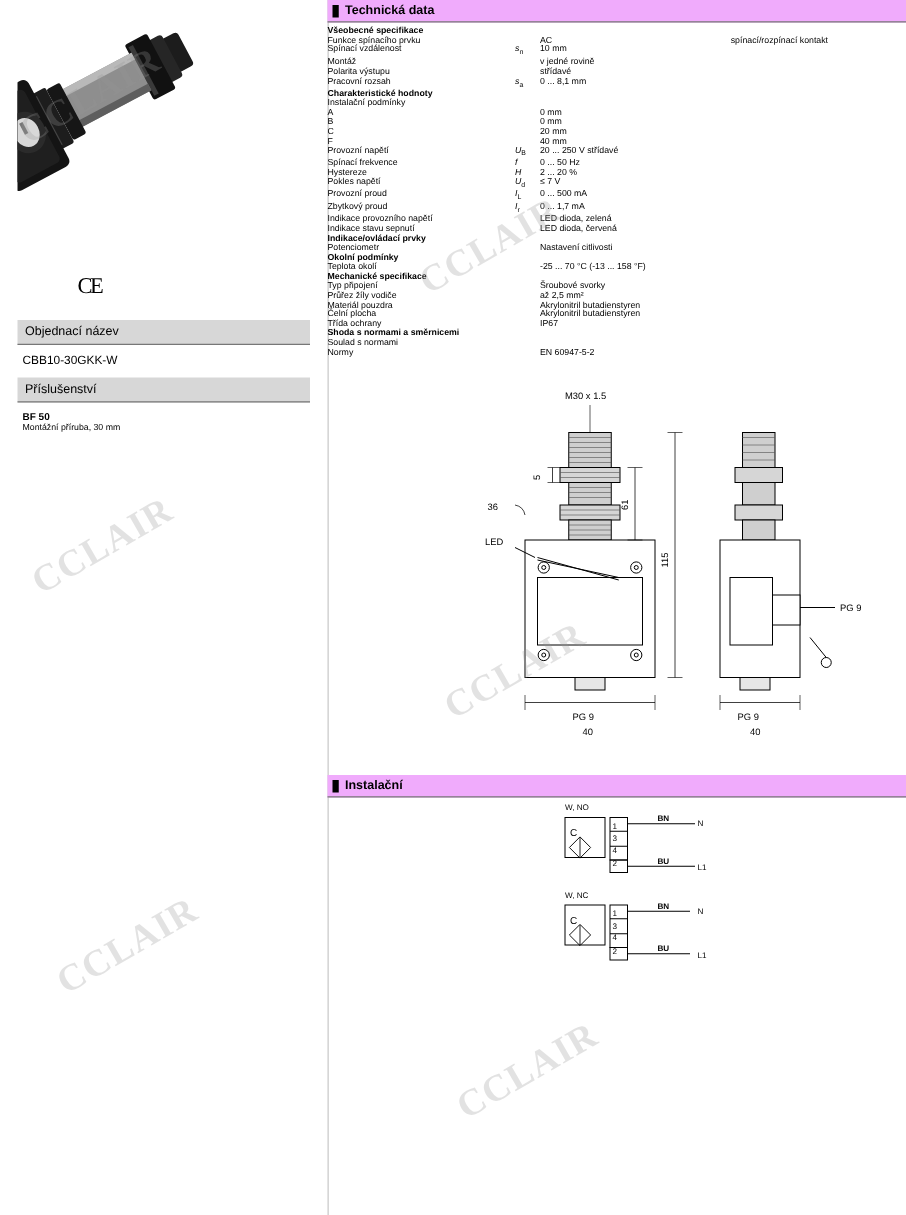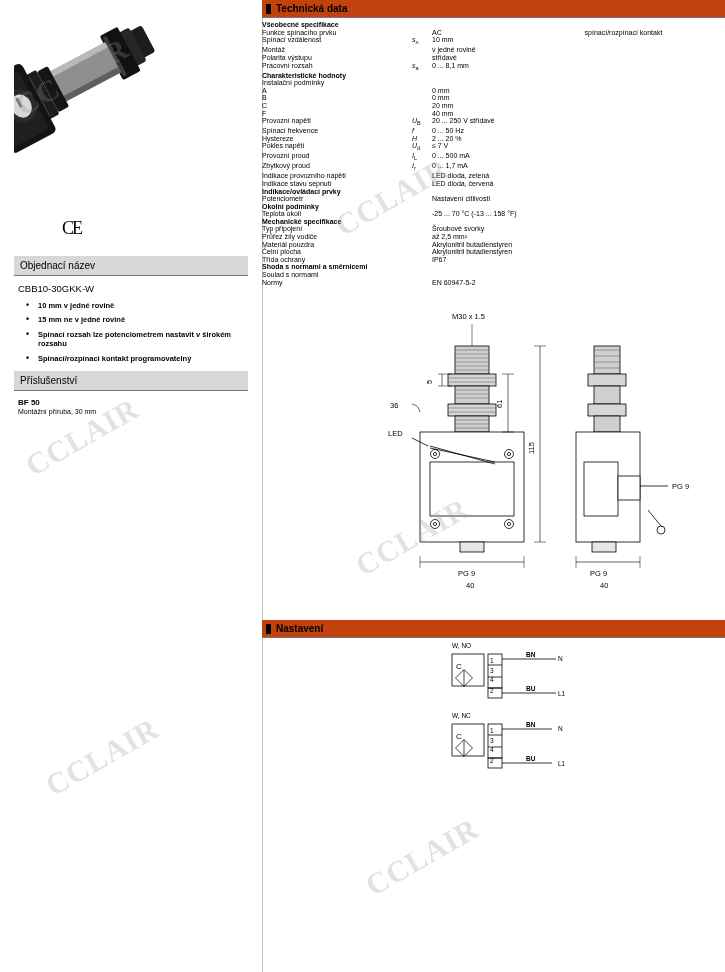--- a/index.html
+++ b/index.html
@@ -64,21 +64,21 @@
     font-size:9px;
   }
   .acc-name { font-weight:bold; font-size:8px; margin:7px 0 1px 4px; }
   .acc-desc { font-size:7px; margin-left:4px; }
 
   
   .right {
     position:absolute; left:262px; top:0; width:463px; height:972px;
   }
   .rsec-head {
-    background:#c2410c;
+    background:#f0abfc;
     font-weight:bold;
     font-size:10px;
     padding:3px 0 3px 14px;
     border-bottom:1px solid #777;
     position:relative;
   }
   .rsec-head:before{
     content:"";
     position:absolute; left:4px; top:4px;
     width:5px; height:10px; background:#000;
@@ -141,26 +141,20 @@
         <ellipse cx="-30" cy="55" rx="7" ry="19" fill="#2a2a2a"></ellipse>
         <ellipse cx="-30" cy="55" rx="4" ry="12" fill="#555"></ellipse>
       </g>
     </svg>
     <div class="ce-mark">CE</div>
   </div>
 
   <div class="sec-head">Objednací název</div>
   <div class="model">CBB10-30GKK-W</div>
 
-  <ul class="feat">
-    <li>10 mm v jedné rovině</li>
-    <li>15 mm ne v jedné rovině</li>
-    <li>Spínací rozsah lze potenciometrem nastavit v širokém rozsahu</li>
-    <li>Spínací/rozpínací kontakt programovatelný</li>
-  </ul>
 
   <div class="sec-head" style="">Příslušenství</div>
   <div class="acc-name">BF 50</div>
   <div class="acc-desc">Montážní příruba, 30 mm</div>
 </div>
 
 <div class="right">
 
   <div class="rsec-head">Technická data</div>
 
@@ -451,21 +445,21 @@
         <text x="126" y="150">LED</text>
         <text x="196" y="290">PG 9</text>
         <text x="204" y="302">40</text>
         <text x="328" y="290">PG 9</text>
         <text x="338" y="302">40</text>
         <text x="410" y="203">PG 9</text>
       </g>
     </svg>
   </div>
 
-  <div class="rsec-head" style="margin-top:4px;">Nastavení</div>
+  <div class="rsec-head" style="margin-top:4px;">Instalační</div>
 
   <div class="conn">
     <svg width="463" height="150" viewBox="0 0 463 150">
       <g stroke="#000" fill="none" stroke-width="0.8" font-family="Liberation Sans, sans-serif" font-size="6.5">
 
         <text x="190" y="10" fill="#000" stroke="none">W, NO</text>
         <rect x="190" y="16" width="32" height="32"></rect>
         <text x="194" y="31" fill="#000" stroke="none" font-size="8">C</text>
         <g>
           <rect x="196" y="34" width="12" height="12" transform="rotate(45 202 40)" stroke-width="0.7"></rect>

